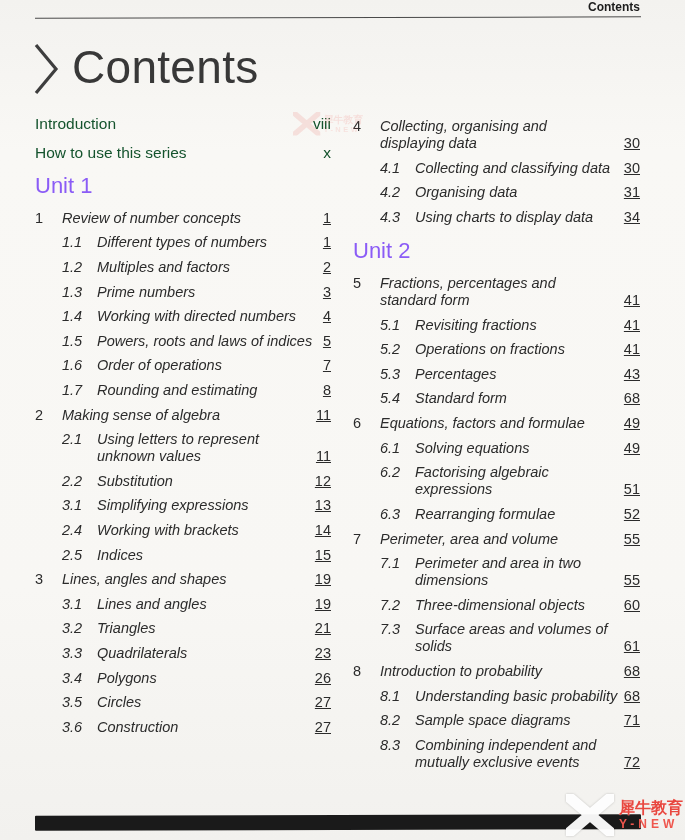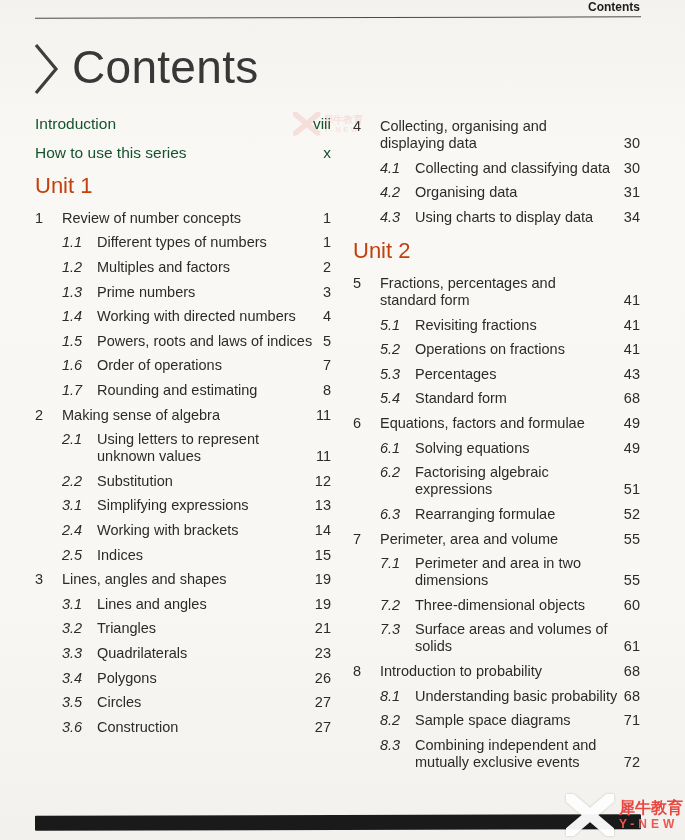--- a/index.html
+++ b/index.html
@@ -37,36 +37,36 @@
   .col-right{ flex:1; min-width:0; }
 
   .fm-row{
     display:flex; align-items:flex-start;
     font-size:15.5px; line-height:19.4px; margin-bottom:10px; color:#14532d;
   }
   .fm-label{ flex:0 1 auto; }
   .fm-page{ margin-left:auto; text-align:right; }
 
   .unit-heading{
-    font-size:22px; color:#c2410c; line-height:26px;
+    font-size:22px; color:#8b5cf6; line-height:26px;
     margin:0; padding:0;
   }
   .col-left .unit-heading{ margin-top:8px; margin-bottom:11px; }
   .col-right .unit-heading{ margin-top:12px; margin-bottom:11px; }
 
   .toc-row{
     display:flex; align-items:flex-start;
     font-size:14.5px; line-height:17.1px; margin-bottom:7.5px; color:#2b2b2b;
   }
   .toc-row.chapter{ margin-top:4px; }
   .toc-row.section{ padding-left:27px; }
   .toc-row .num{ flex:0 0 27px; }
   .toc-row.section .num{ flex:0 0 35px;font-style:italic; }
-  .toc-row .t{ flex:0 1 auto; white-space:pre-line; }
-  .toc-row .pg{ margin-left:auto; padding-left:4px; align-self:flex-end; text-align:center; }
+  .toc-row .t{ flex:0 1 auto; white-space:pre-line;font-style:italic; }
+  .toc-row .pg{ margin-left:auto; padding-left:4px; align-self:flex-end; text-align:center;text-decoration:underline; }
 
   .bottom-bar{
     position:absolute; left:35px; top:815px; width:606px; height:15px;
     background:#1a1a1a; transform:rotate(-0.15deg); border-radius:1px;
   }
 
   .wm{
     position:absolute; display:flex; align-items:center; gap:5px;
     pointer-events:none;
   }

